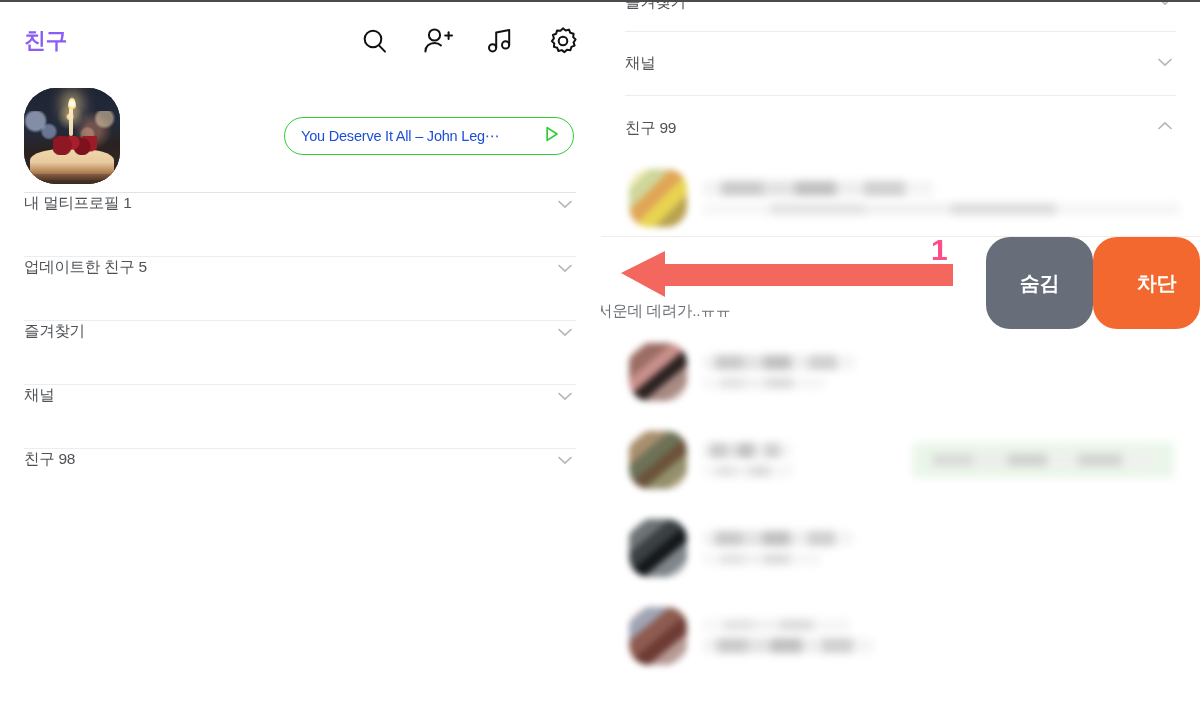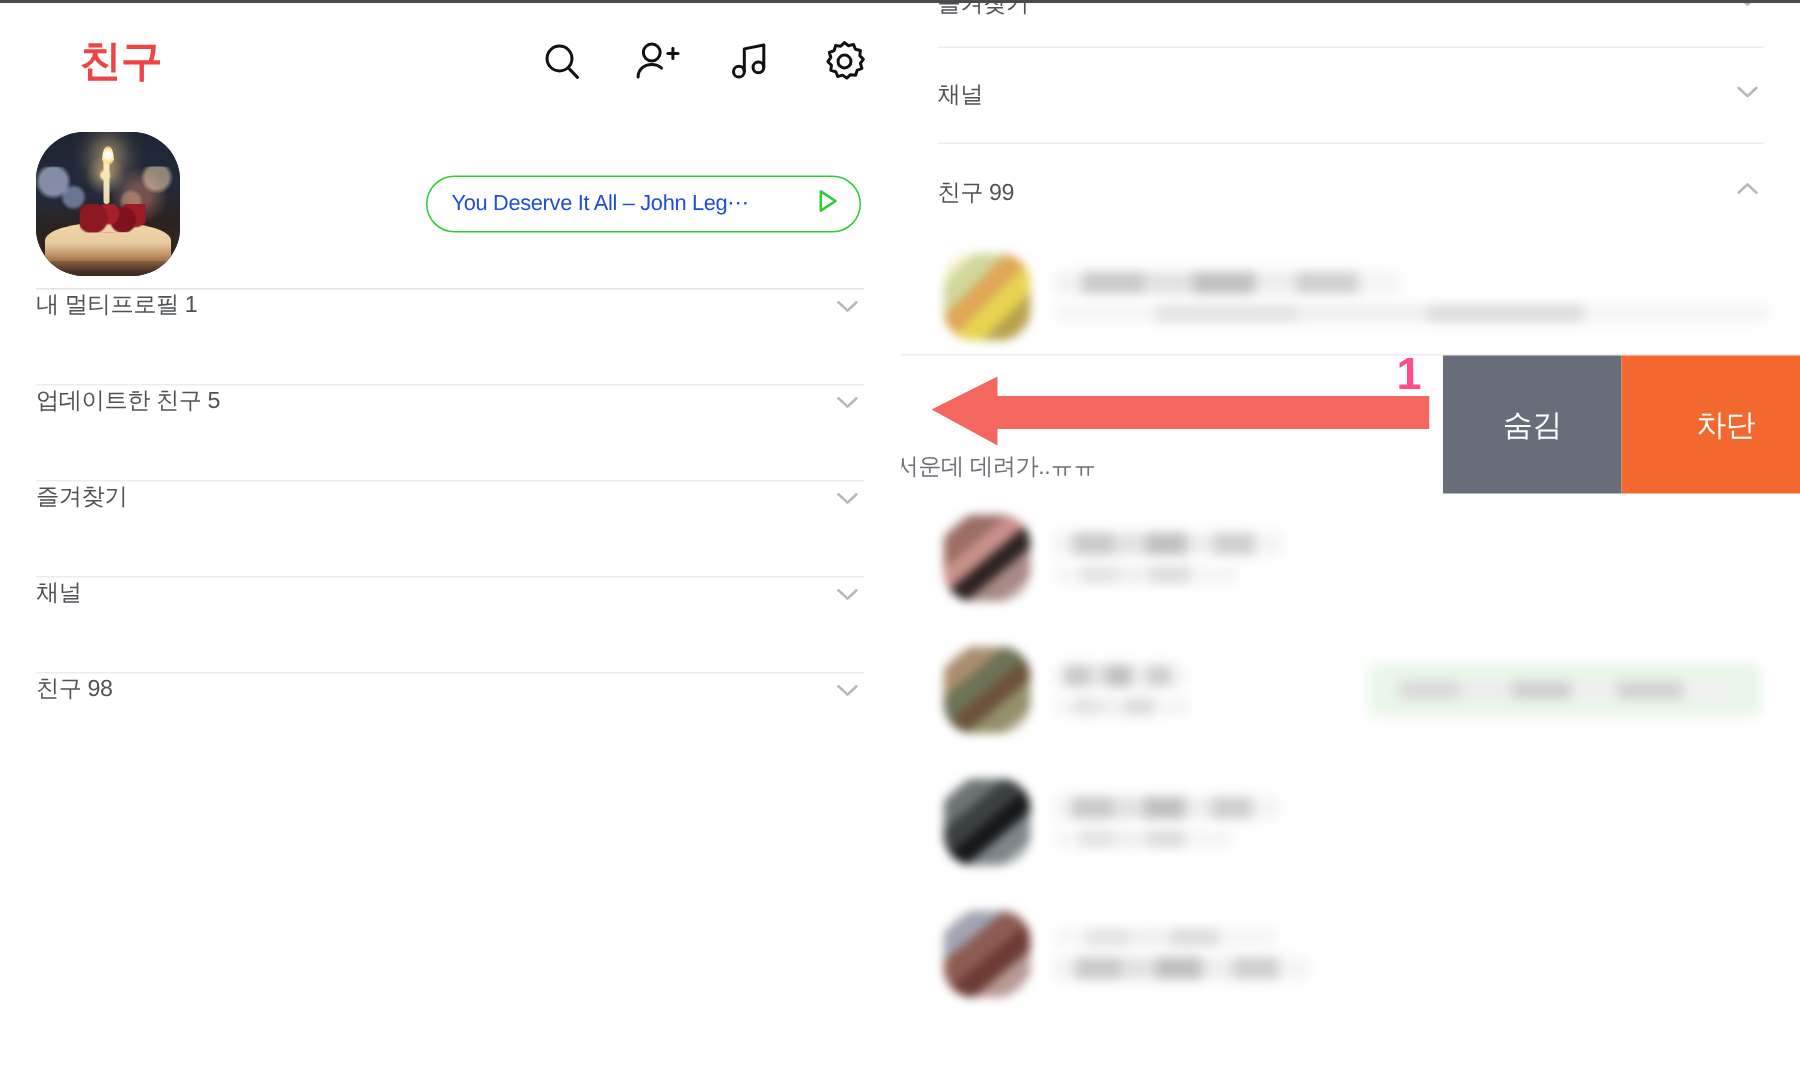--- a/index.html
+++ b/index.html
@@ -26,25 +26,24 @@
     overflow: hidden;
   }
   .lp-header {
     position: relative;
     height: 78px;
     display: flex;
     align-items: center;
     padding: 0 22px 0 24px;
   }
   .lp-title {
-    font-size: 28px;
+    font-size: 22px;
     font-weight: 700;
-    color: #ef4444;
+    color: #8b5cf6;
     letter-spacing: -0.5px;
-    margin-left: 29px;
   }
   .lp-icons {
     margin-left: auto;
     display: flex;
     align-items: center;
     gap: 32px;
   }
   .ic { display: block; }
   .ic svg { display: block; }
 
@@ -226,28 +225,29 @@
     height: 92px;
     border-top: 1px solid #f3eaea;
   }
   .swipe-actions {
     position: absolute;
     right: 0; top: 0;
     height: 92px;
     display: flex;
   }
   .sw-btn {
-    width: 119px; height: 92px;
+    width: 107px; height: 92px;
     display: flex;
     align-items: center;
     justify-content: center;
     font-size: 20px;
     color: #ffffff;
     letter-spacing: -0.3px;
-    font-weight: 400;
+    font-weight: 700;
+    border-radius: 24px;
   }
   .sw-hide  { background: #676d79; }
   .sw-block { background: #f2682f; padding-left: 20px; }
 
   .swipe-text {
     position: absolute;
     left: -4px; bottom: 6px;
     font-size: 15.5px;
     color: #6d7177;
     letter-spacing: -0.3px;

